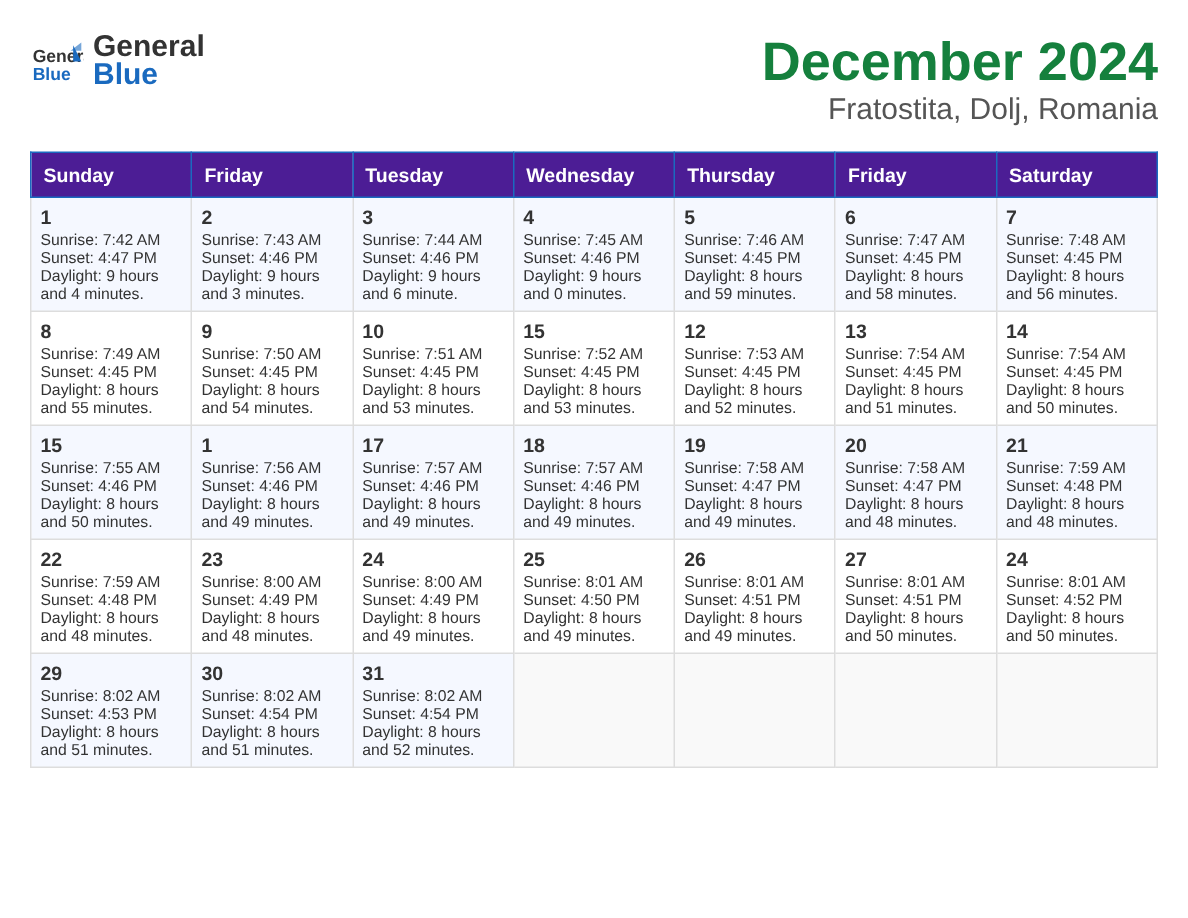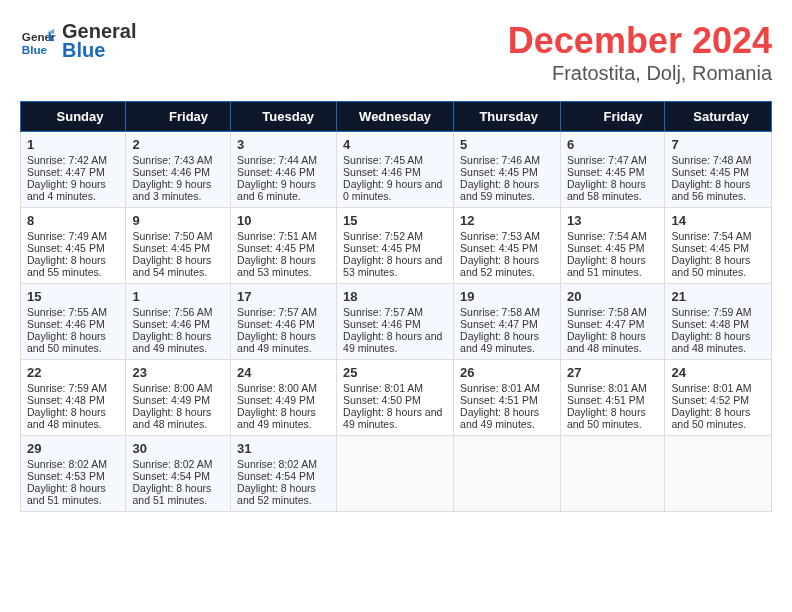--- a/index.html
+++ b/index.html
@@ -24,37 +24,37 @@
     .logo-icon {
       width: 36px;
       height: 36px;
     }
     .title-block {
       text-align: right;
     }
     .month-title {
       font-size: 36px;
       font-weight: bold;
-      color: #ef4444;
+      color: #15803d;
     }
     .subtitle {
       font-size: 20px;
       color: #555;
     }
     table {
       width: 100%;
       border-collapse: collapse;
     }
     thead th {
-      background: #0f172a;
+      background: #4c1d95;
       color: #fff;
       font-size: 13px;
       font-weight: bold;
-      padding: 7px 22px;
-      text-align: right;
+      padding: 7px 8px;
+      text-align: left;
       border: 1px solid #1a6abf;
     }
     tbody tr {
       vertical-align: top;
     }
     tbody td {
       border: 1px solid #ddd;
       padding: 5px 6px;
       font-size: 10.5px;
       color: #333;

